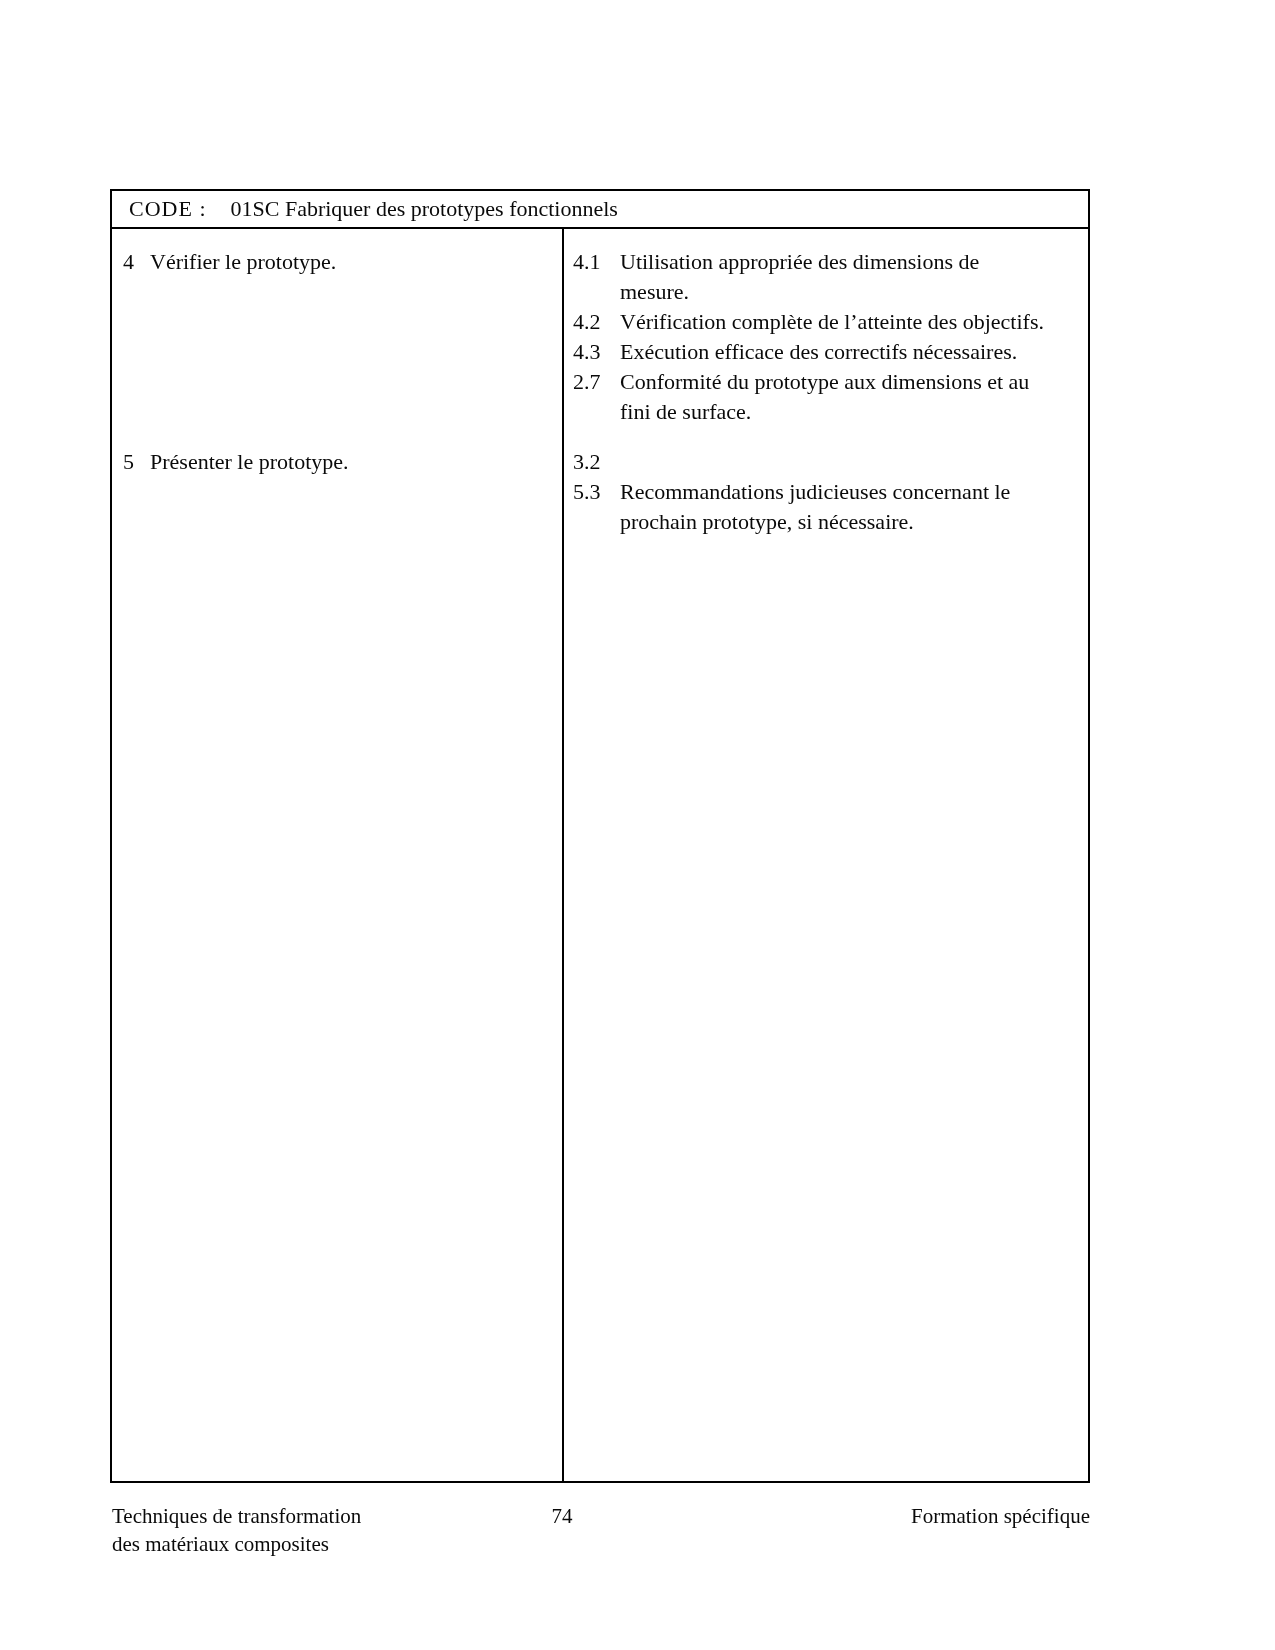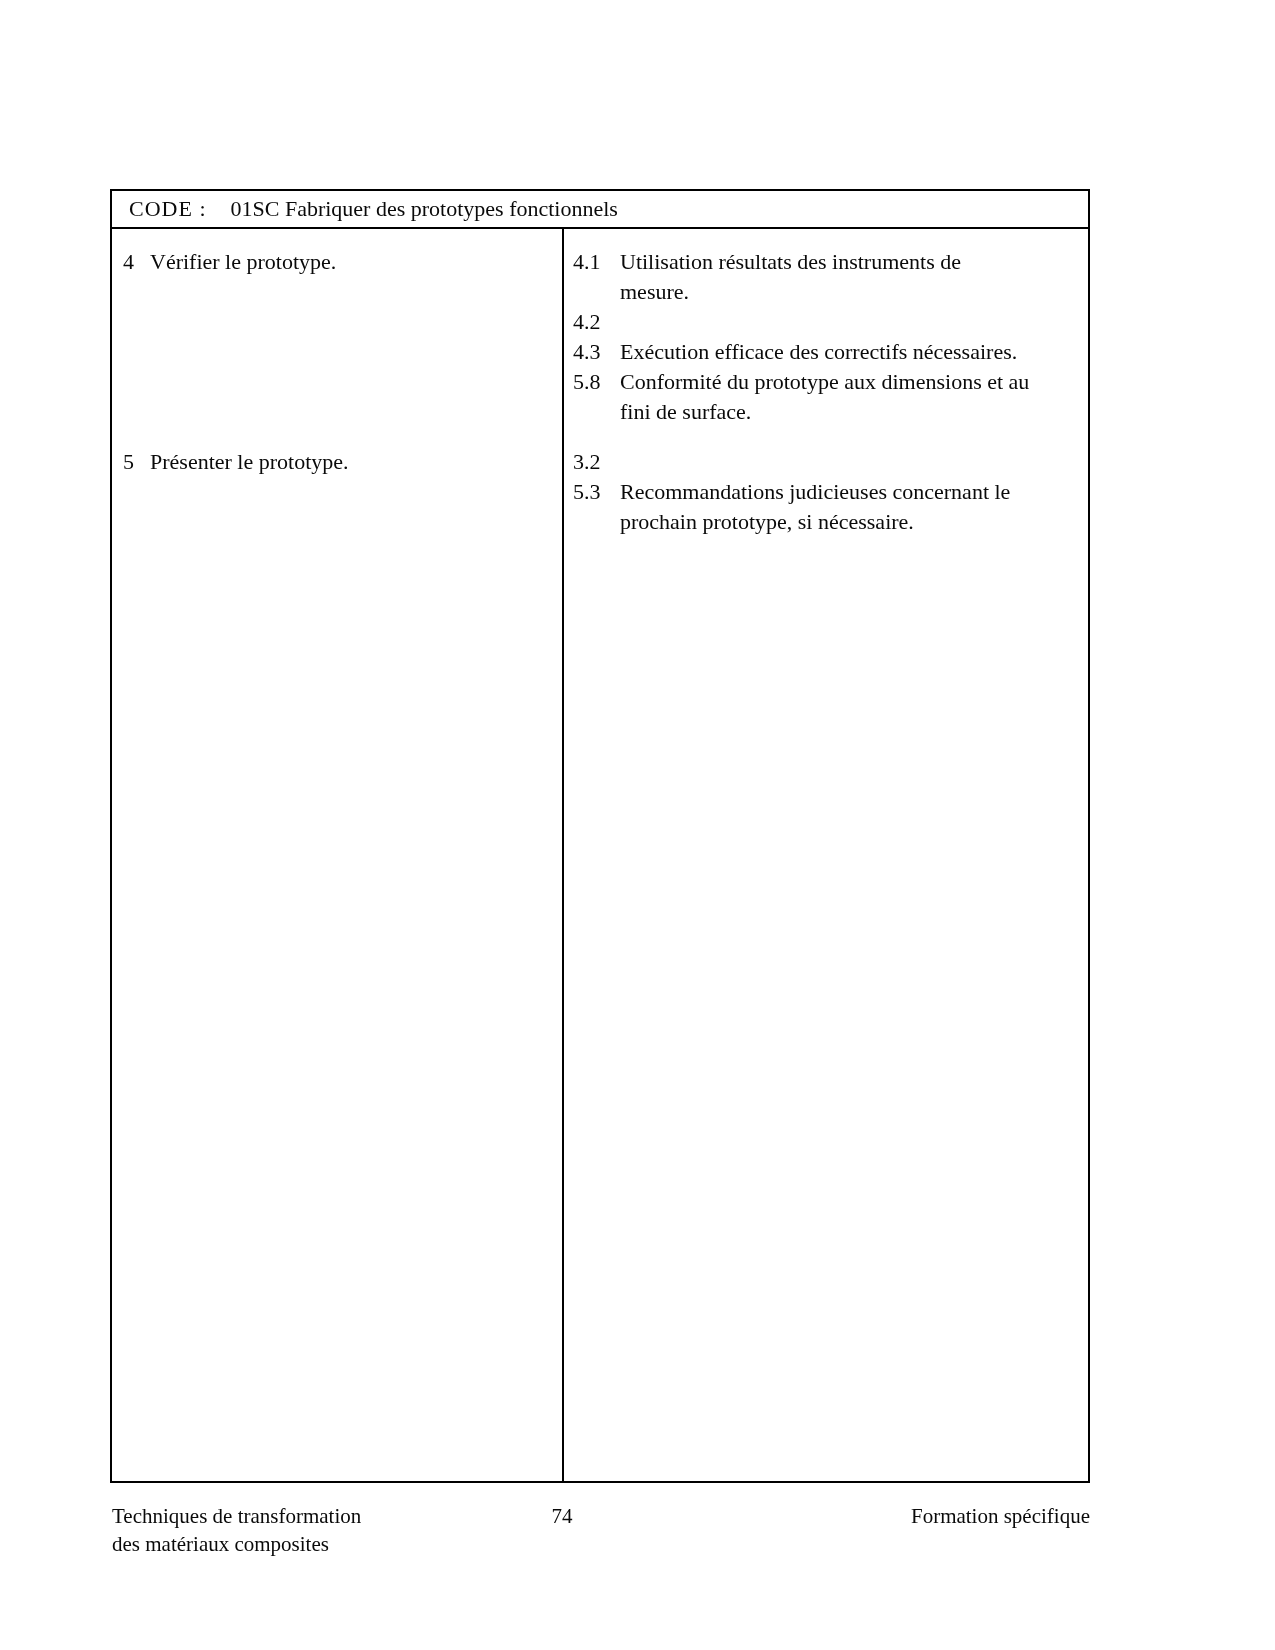--- a/index.html
+++ b/index.html
@@ -91,32 +91,33 @@
         </div>
         <div class="objective" style="top: 218px;">
           <span class="obj-num">5</span>
           <span class="obj-label">Présenter le prototype.</span>
         </div>
       </div>
     <div class="col-right" id="col-right">
         <div class="crit-group" style="top: 18px;">
           <div class="criterion">
             <span class="crit-num">4.1</span>
-            <span class="crit-text">Utilisation résultats des instruments de
+            <span class="crit-text">Utilisation appropriée des dimensions de
 mesure.</span>
           </div>
           <div class="criterion">
             <span class="crit-num">4.2</span>
+            <span class="crit-text">Vérification complète de l’atteinte des objectifs.</span>
           </div>
           <div class="criterion">
             <span class="crit-num">4.3</span>
             <span class="crit-text">Exécution efficace des correctifs nécessaires.</span>
           </div>
           <div class="criterion">
-            <span class="crit-num">5.8</span>
+            <span class="crit-num">2.7</span>
             <span class="crit-text">Conformité du prototype aux dimensions et au
 fini de surface.</span>
           </div>
         </div>
         <div class="crit-group" style="top: 218px;">
           <div class="criterion">
             <span class="crit-num">3.2</span>
           </div>
           <div class="criterion">
             <span class="crit-num">5.3</span>

